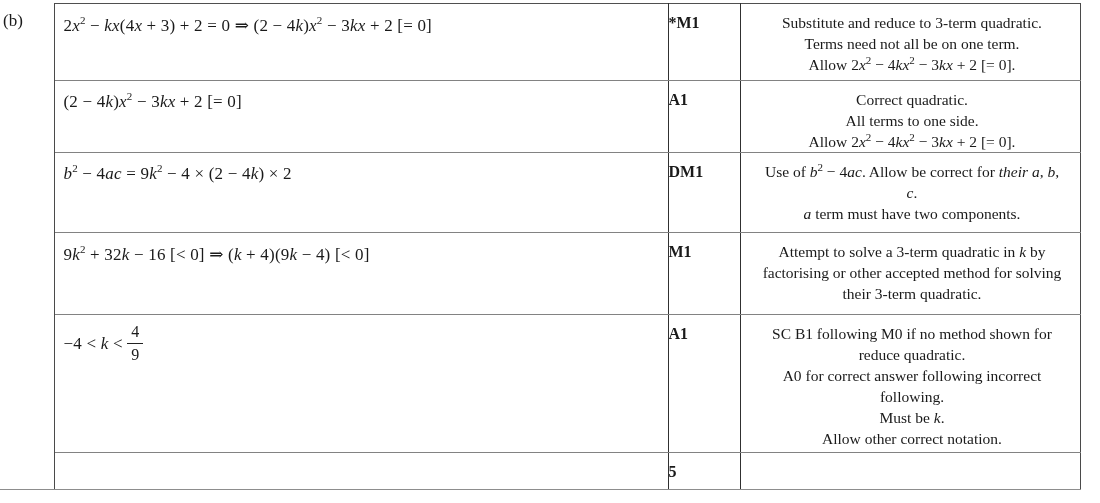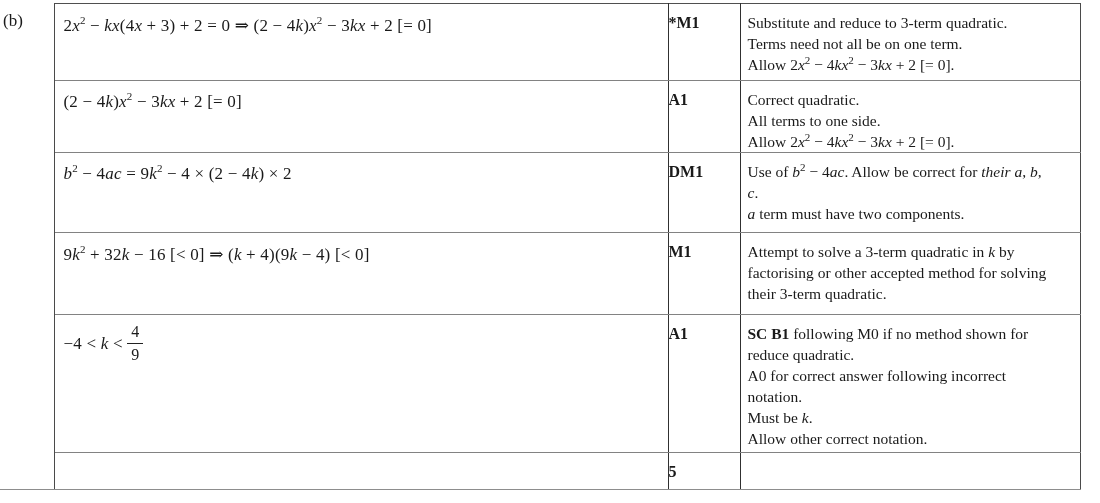--- a/index.html
+++ b/index.html
@@ -30,23 +30,23 @@
   }
   
   td.work{font-size:17px;padding:11px 8px 0 9px;letter-spacing:0.2px;}
   
   td.mark{
     font-size:16px;font-weight:bold;
     padding:10px 7px 0 0;
   }
   
   td.comm{font-size:15.5px;padding:8px 3px 0 7px;line-height:21px;}
-  td.comm div{min-height:21px;}
+  td.comm div{min-height:21px;text-align:center;}
   .it{font-style:italic;}
-  .bd{font-weight:bold;}
+  .bd{font-weight:normal;}
   sup{font-size:11px;line-height:0;}
   .frac{
     display:inline-block;text-align:center;vertical-align:middle;
     line-height:1;font-size:16px;position:relative;top:-2px;
   }
   .frac .num{display:block;padding:0 4px 3px 4px;}
   .frac .den{display:block;border-top:1px solid #222;padding:3px 4px 0 4px;}
 </style>
 </head>
 <body>
@@ -99,21 +99,21 @@
             <div><span>their 3-term quadratic.</span></div>
           </td>
     </tr>
     <tr class="h5">
       <td class="work"><span>−4 &lt; </span><span class="it">k</span><span> &lt; </span><span class="frac"><span class="num">4</span><span class="den">9</span></span></td>
       <td class="mark">A1</td>
       <td class="comm">
             <div><span class="bd">SC B1</span><span> following M0 if no method shown for</span></div>
             <div><span>reduce quadratic.</span></div>
             <div><span>A0 for correct answer following incorrect</span></div>
-            <div><span>notation.</span></div>
+            <div><span>following.</span></div>
             <div><span>Must be </span><span class="it">k</span><span>.</span></div>
             <div><span>Allow other correct notation.</span></div>
           </td>
     </tr>
     <tr class="h6">
       <td class="work"></td>
       <td class="mark">5</td>
       <td class="comm"></td>
     </tr>
   </tbody>

